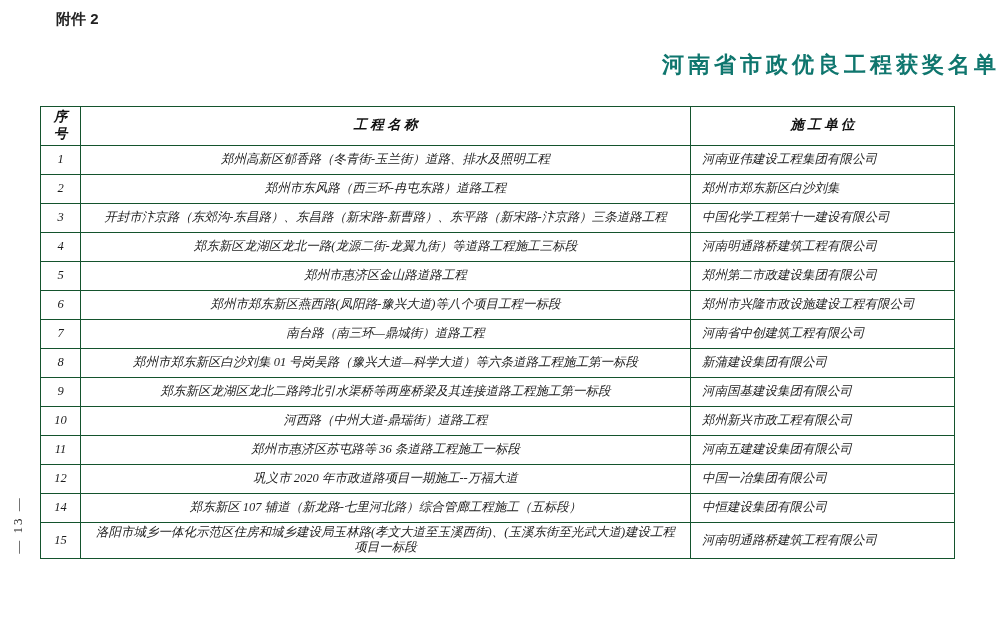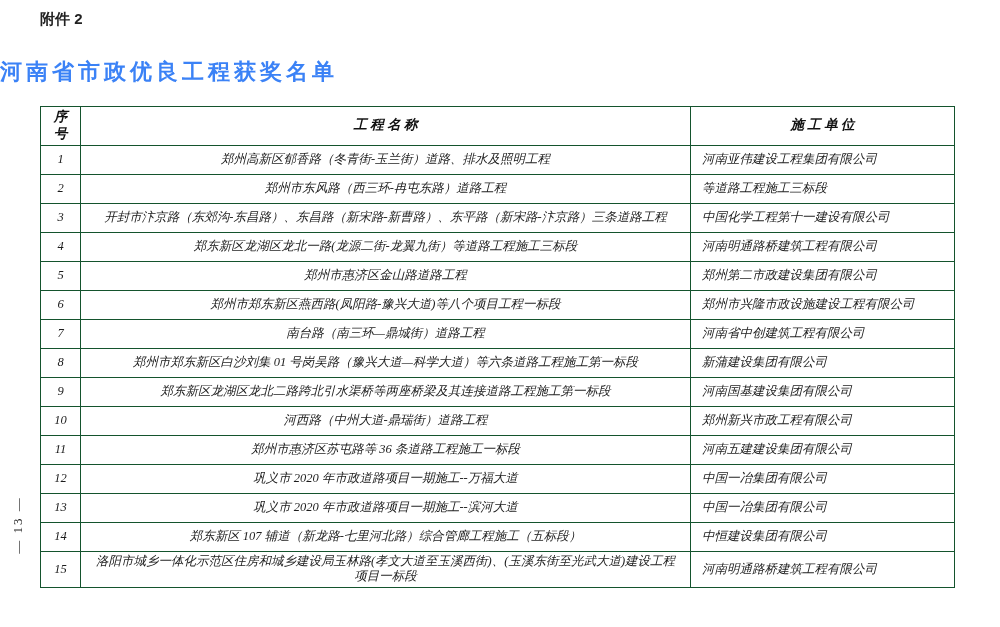--- a/index.html
+++ b/index.html
@@ -10,38 +10,38 @@
   body {
     position: relative;
     width: 1000px;
     height: 627px;
     font-family: "Liberation Serif", "DejaVu Serif", serif;
     color: #1a1a1a;
     overflow: hidden;
   }
   .attachment-label {
     position: absolute;
-    left: 40px;
+    left: 56px;
     top: 10px;
     font-family: "Liberation Sans", "DejaVu Sans", sans-serif;
     font-size: 15px;
     font-weight: bold;
     color: #222;
   }
   .doc-title {
     position: absolute;
     left: 0;
-    top: 57px;
+    top: 50px;
     width: 100%;
-    text-align: left;
+    text-align: right;
     font-family: "Liberation Sans", "DejaVu Sans", sans-serif;
     font-size: 22px;
     font-weight: bold;
     letter-spacing: 4px;
-    color: #3b82f6;
+    color: #0f766e;
   }
   .page-number {
     position: absolute;
     left: -46px;
     top: 516px;
     width: 130px;
     height: 18px;
     text-align: center;
     font-size: 13px;
     color: #222;
@@ -105,21 +105,21 @@
   </thead>
   <tbody>
       <tr>
         <td>1</td>
         <td>郑州高新区郁香路（冬青街-玉兰街）道路、排水及照明工程</td>
         <td>河南亚伟建设工程集团有限公司</td>
       </tr>
       <tr>
         <td>2</td>
         <td>郑州市东风路（西三环-冉屯东路）道路工程</td>
-        <td>等道路工程施工三标段</td>
+        <td>郑州市郑东新区白沙刘集</td>
       </tr>
       <tr>
         <td>3</td>
         <td>开封市汴京路（东郊沟-东昌路）、东昌路（新宋路-新曹路）、东平路（新宋路-汴京路）三条道路工程</td>
         <td>中国化学工程第十一建设有限公司</td>
       </tr>
       <tr>
         <td>4</td>
         <td>郑东新区龙湖区龙北一路(龙源二街-龙翼九街）等道路工程施工三标段</td>
         <td>河南明通路桥建筑工程有限公司</td>
@@ -158,25 +158,20 @@
         <td>11</td>
         <td>郑州市惠济区苏屯路等 36 条道路工程施工一标段</td>
         <td>河南五建建设集团有限公司</td>
       </tr>
       <tr>
         <td>12</td>
         <td>巩义市 2020 年市政道路项目一期施工--万福大道</td>
         <td>中国一冶集团有限公司</td>
       </tr>
       <tr>
-        <td>13</td>
-        <td>巩义市 2020 年市政道路项目一期施工--滨河大道</td>
-        <td>中国一冶集团有限公司</td>
-      </tr>
-      <tr>
         <td>14</td>
         <td>郑东新区 107 辅道（新龙路-七里河北路）综合管廊工程施工（五标段）</td>
         <td>中恒建设集团有限公司</td>
       </tr>
       <tr>
         <td>15</td>
         <td>洛阳市城乡一体化示范区住房和城乡建设局玉林路(孝文大道至玉溪西街)、(玉溪东街至光武大道)建设工程项目一标段</td>
         <td>河南明通路桥建筑工程有限公司</td>
       </tr>
     </tbody>

